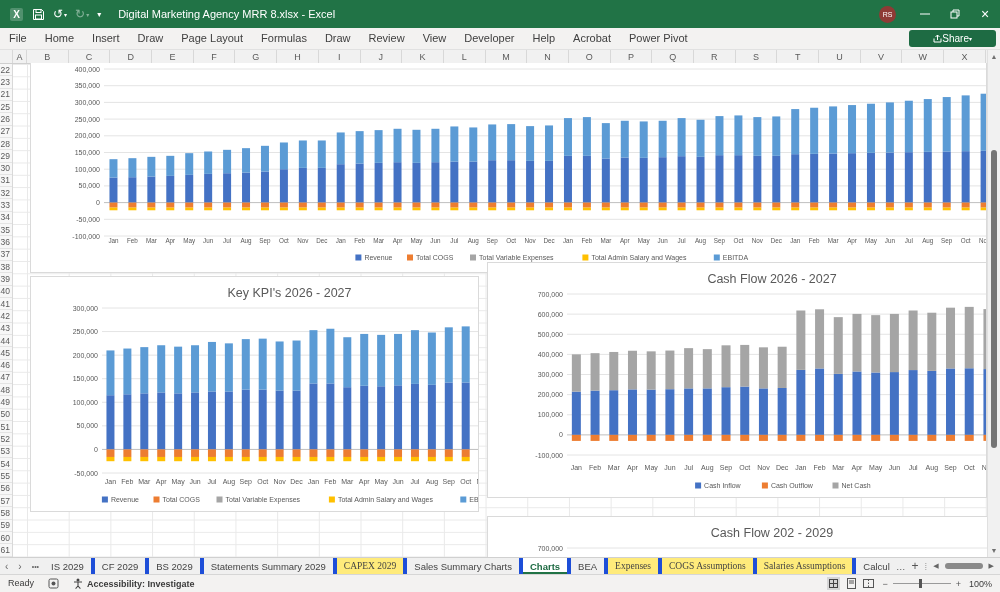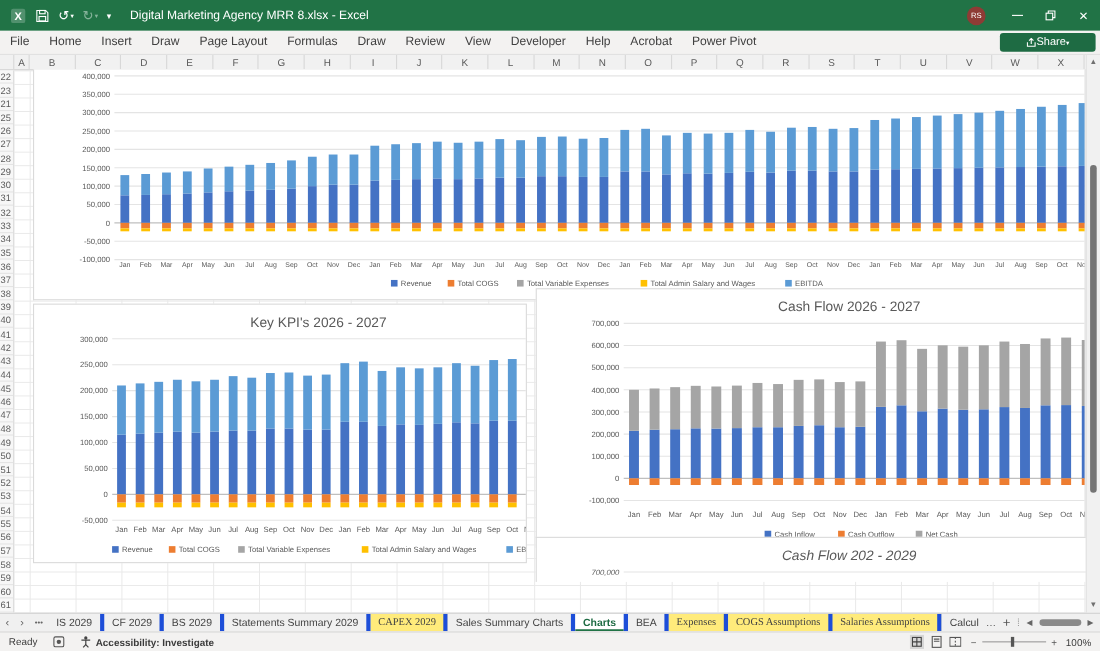--- a/index.html
+++ b/index.html
@@ -37,21 +37,21 @@
   .cells{position:absolute;top:64px;left:13px;width:974px;height:493px;
          background-image:linear-gradient(to right,#E9E9E9 1px,transparent 1px),
                           linear-gradient(to bottom,#E9E9E9 1px,transparent 1px);
          background-size:41.7px 12.325px;background-position:14px 0;}
   
   .chart{position:absolute;background:#fff;border:1px solid #DADADA;overflow:hidden;box-sizing:border-box;padding-left:35px;}
   #chart-top{left:30px;top:63px;width:957px;height:210px;border-top:none;}
   #chart-kpi{left:30px;top:276px;width:449px;height:236px;}
   #chart-cf{left:487px;top:262px;width:500px;height:236px;}
   #chart-kpi2{left:30px;top:516px;width:449px;height:41px;border-bottom:none;}
-  #chart-cf2{left:487px;top:488px;width:512px;height:41px;border-bottom:none;font-style:italic;}
+  #chart-cf2{left:487px;top:516px;width:512px;height:41px;border-bottom:none;}
   
   .vscroll{position:absolute;left:987px;top:50px;width:13px;height:507px;background:#F1F1F1;border-left:1px solid #E0E0E0;box-sizing:border-box;}
   .vs-arrow{position:absolute;left:0;width:12px;height:13px;display:flex;align-items:center;justify-content:center;font-size:7px;color:#707070;}
   .vs-thumb{position:absolute;left:3px;width:6px;border-radius:3px;background:#757575;}
   
   .tabbar{position:absolute;top:557px;left:0;right:0;height:17px;background:#F0F0F0;border-top:1px solid #D0D0D0;
           display:flex;align-items:stretch;font-size:9.5px;color:#444;box-sizing:border-box;}
   .tnav{display:flex;align-items:center;padding:0 5px;color:#666;font-size:10px;}
   .tab{display:flex;align-items:center;padding:0 7px;border-right:4px solid #1d4ed8;white-space:nowrap;background:#F0F0F0;}
   .tab.hl{background:var(--hl,#FFEB7B);font-family:Liberation Serif, serif;}

